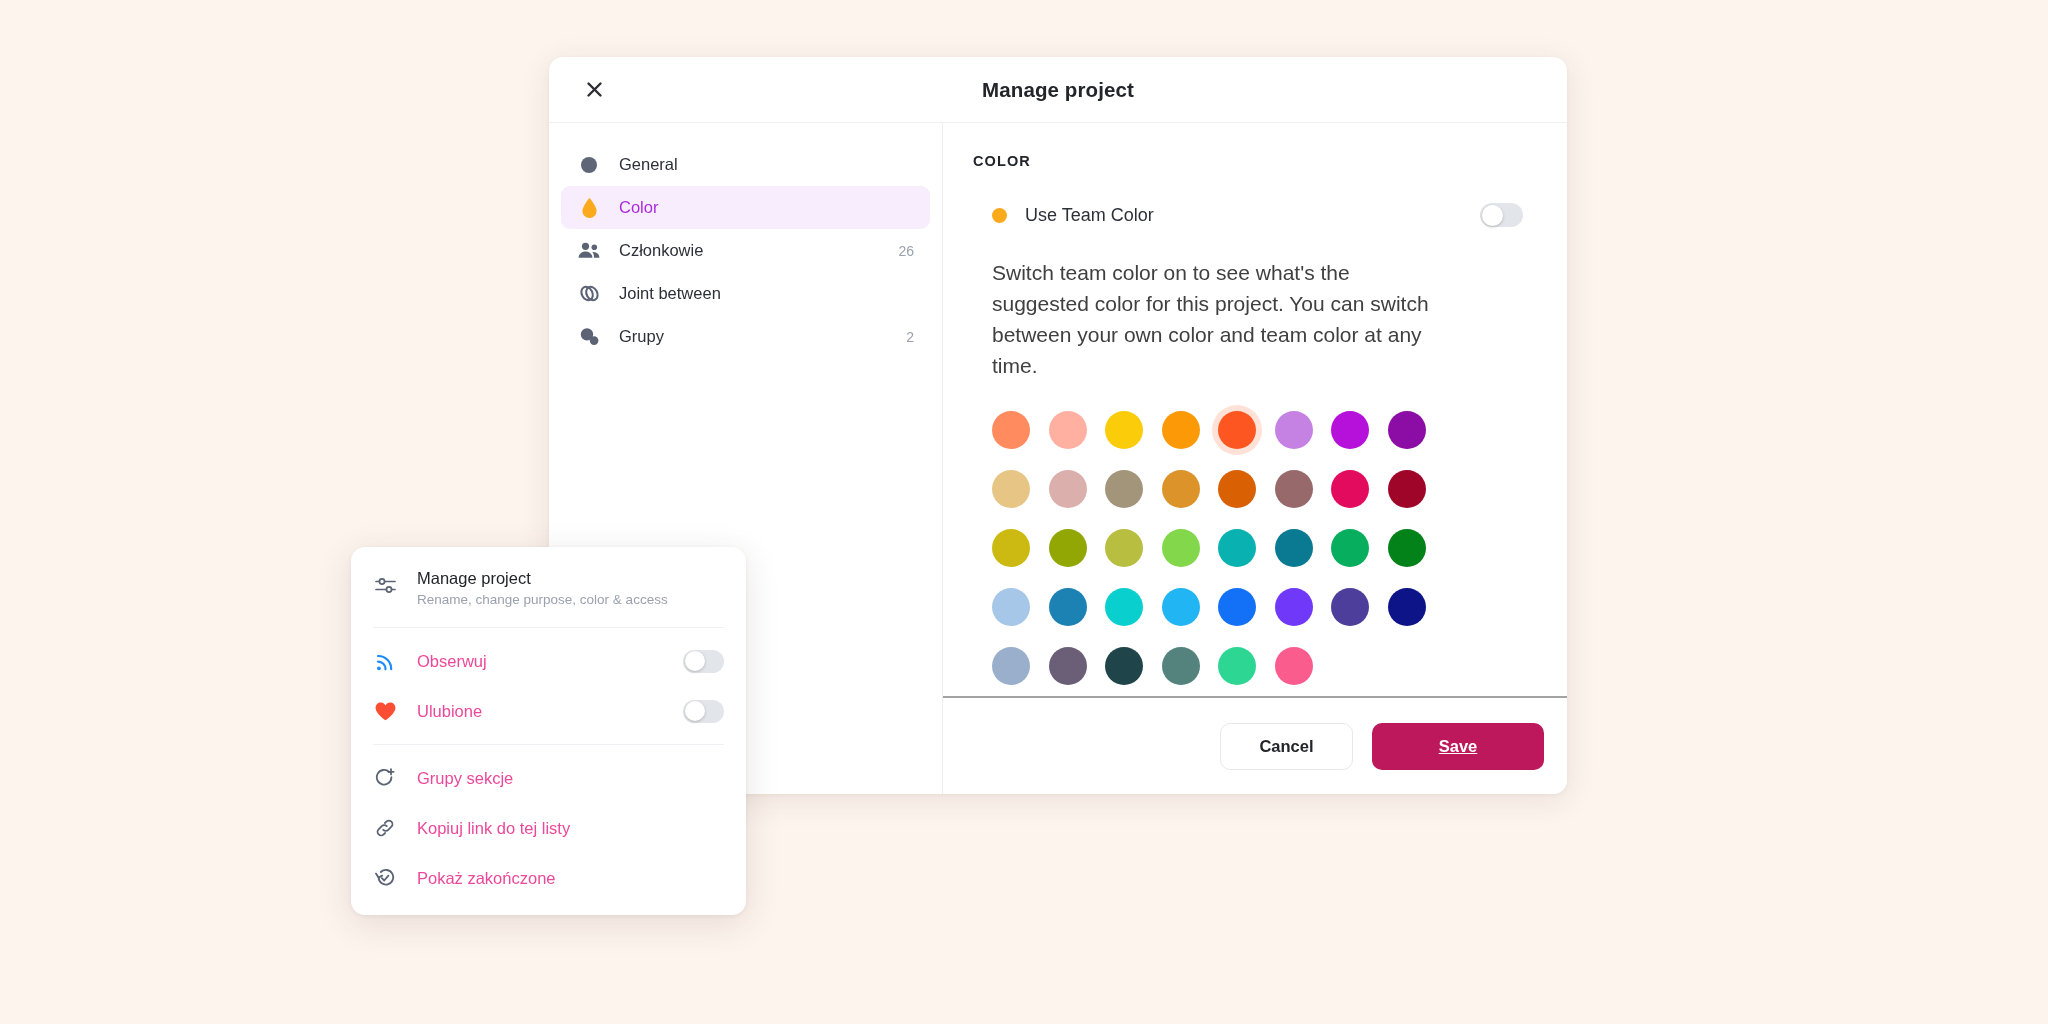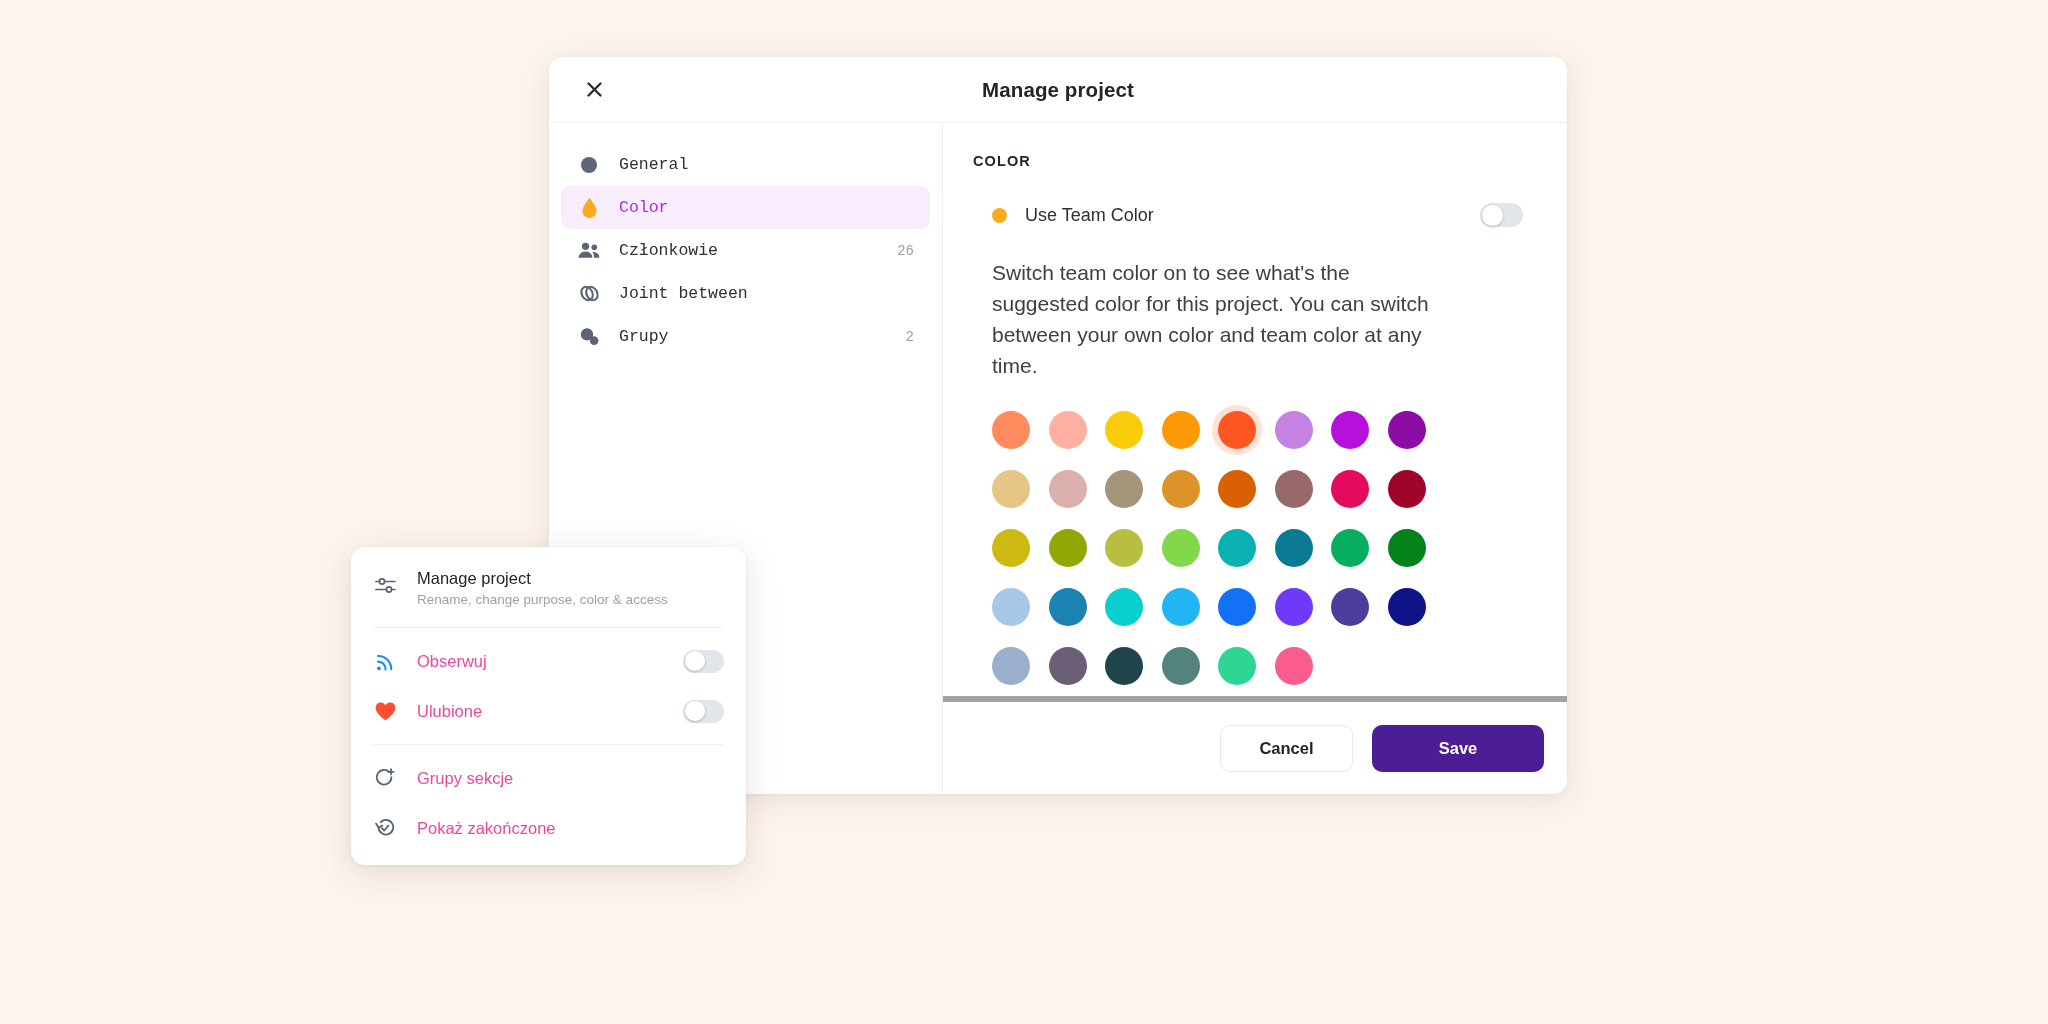--- a/index.html
+++ b/index.html
@@ -42,21 +42,20 @@
     font-size:20.5px; font-weight:bold; color:#22252a;
     letter-spacing:.1px;
   }
   #modal-body { flex:1; display:flex; min-height:0; }
 
   
   #sidebar {
     width:394px; flex:0 0 394px;
     border-right:1px solid #EDEFF2;
     padding:20px 12px 0 12px;
-    font-family:Liberation Mono, monospace;
   }
   .nav-item {
     display:flex; align-items:center;
     height:43px;
     padding:0 16px 0 16px;
     border-radius:9px;
     cursor:pointer;
     position:relative;
   }
   .nav-item.active { background:#F8EDFC; }
@@ -130,21 +129,21 @@
     content:""; position:absolute;
     left:-6px; top:-6px;
     width:50px;height:50px;border-radius:50%;
     background:#FFE1D7; z-index:1;
   }
 
   
   #footer {
     flex:0 0 98px; height:98px;
     background:#fff;
-    border-top:6px solid #a3a3a3;
+    border-top:2px solid #a3a3a3;
     display:flex; align-items:center; justify-content:flex-end;
     padding-right:23px; gap:19px;
     z-index:5;
   }
   #btn-cancel {
     width:133px;height:47px;
     border:1px solid #E6E8EC; border-radius:10px;
     background:#fff; cursor:pointer;
     font-size:16.5px; font-weight:bold; color:#22252a;
     font-family:"Liberation Sans", sans-serif;
@@ -394,21 +393,21 @@
               <div class="sw" style="background: rgb(251, 92, 142);"></div>
             </div>
             <div class="sw-cell"></div>
             <div class="sw-cell"></div>
           </div>
 
       </div>
 
       <div id="footer">
         <button id="btn-cancel">Cancel</button>
-        <button id="btn-save" style="background: #4c1d95;">Save</button>
+        <button id="btn-save" style="background: #be185d; text-decoration: underline;">Save</button>
       </div>
 
     </div>
   </div>
 </div>
 
 <div id="ctx-menu">
 
   <div class="ctx-head">
     <span class="ctx-icon">
@@ -461,20 +460,29 @@
     <span class="ctx-icon">
       <svg width="20" height="20" viewBox="0 0 20 20" fill="none" stroke="#5B6375" stroke-width="1.8" stroke-linecap="round">
         <path d="M14.2 4.0 A7.3 7.3 0 1 0 16.4 9.2"></path>
         <line x1="16.0" y1="1.2" x2="16.0" y2="6.4"></line>
         <line x1="13.4" y1="3.8" x2="18.6" y2="3.8"></line>
       </svg>
     </span>
     <span class="ctx-label">Grupy sekcje</span>
   </div>
 
+  <div class="ctx-item">
+    <span class="ctx-icon">
+      <svg width="20" height="20" viewBox="0 0 20 20" fill="none" stroke="#5B6375" stroke-width="1.8" stroke-linecap="round">
+        <path d="M8.2 11.8 A3.6 3.6 0 0 0 13.3 11.8 L16.4 8.7 A3.6 3.6 0 0 0 11.3 3.6 L9.9 5.0"></path>
+        <path d="M11.8 8.2 A3.6 3.6 0 0 0 6.7 8.2 L3.6 11.3 A3.6 3.6 0 0 0 8.7 16.4 L10.1 15.0"></path>
+      </svg>
+    </span>
+    <span class="ctx-label">Kopiuj link do tej listy</span>
+  </div>
 
 
   <div class="ctx-item">
     <span class="ctx-icon">
       <svg width="20" height="20" viewBox="0 0 20 20" fill="none" stroke="#5B6375" stroke-width="1.8" stroke-linecap="round" stroke-linejoin="round">
         <path d="M5.8 4.0 A7.3 7.3 0 1 1 3.6 9.2"></path>
         <polyline points="1.0,5.6 3.5,9.6 7.2,7.6"></polyline>
         <polyline points="6.9,10.2 9.2,12.5 13.4,7.6"></polyline>
       </svg>
     </span>

